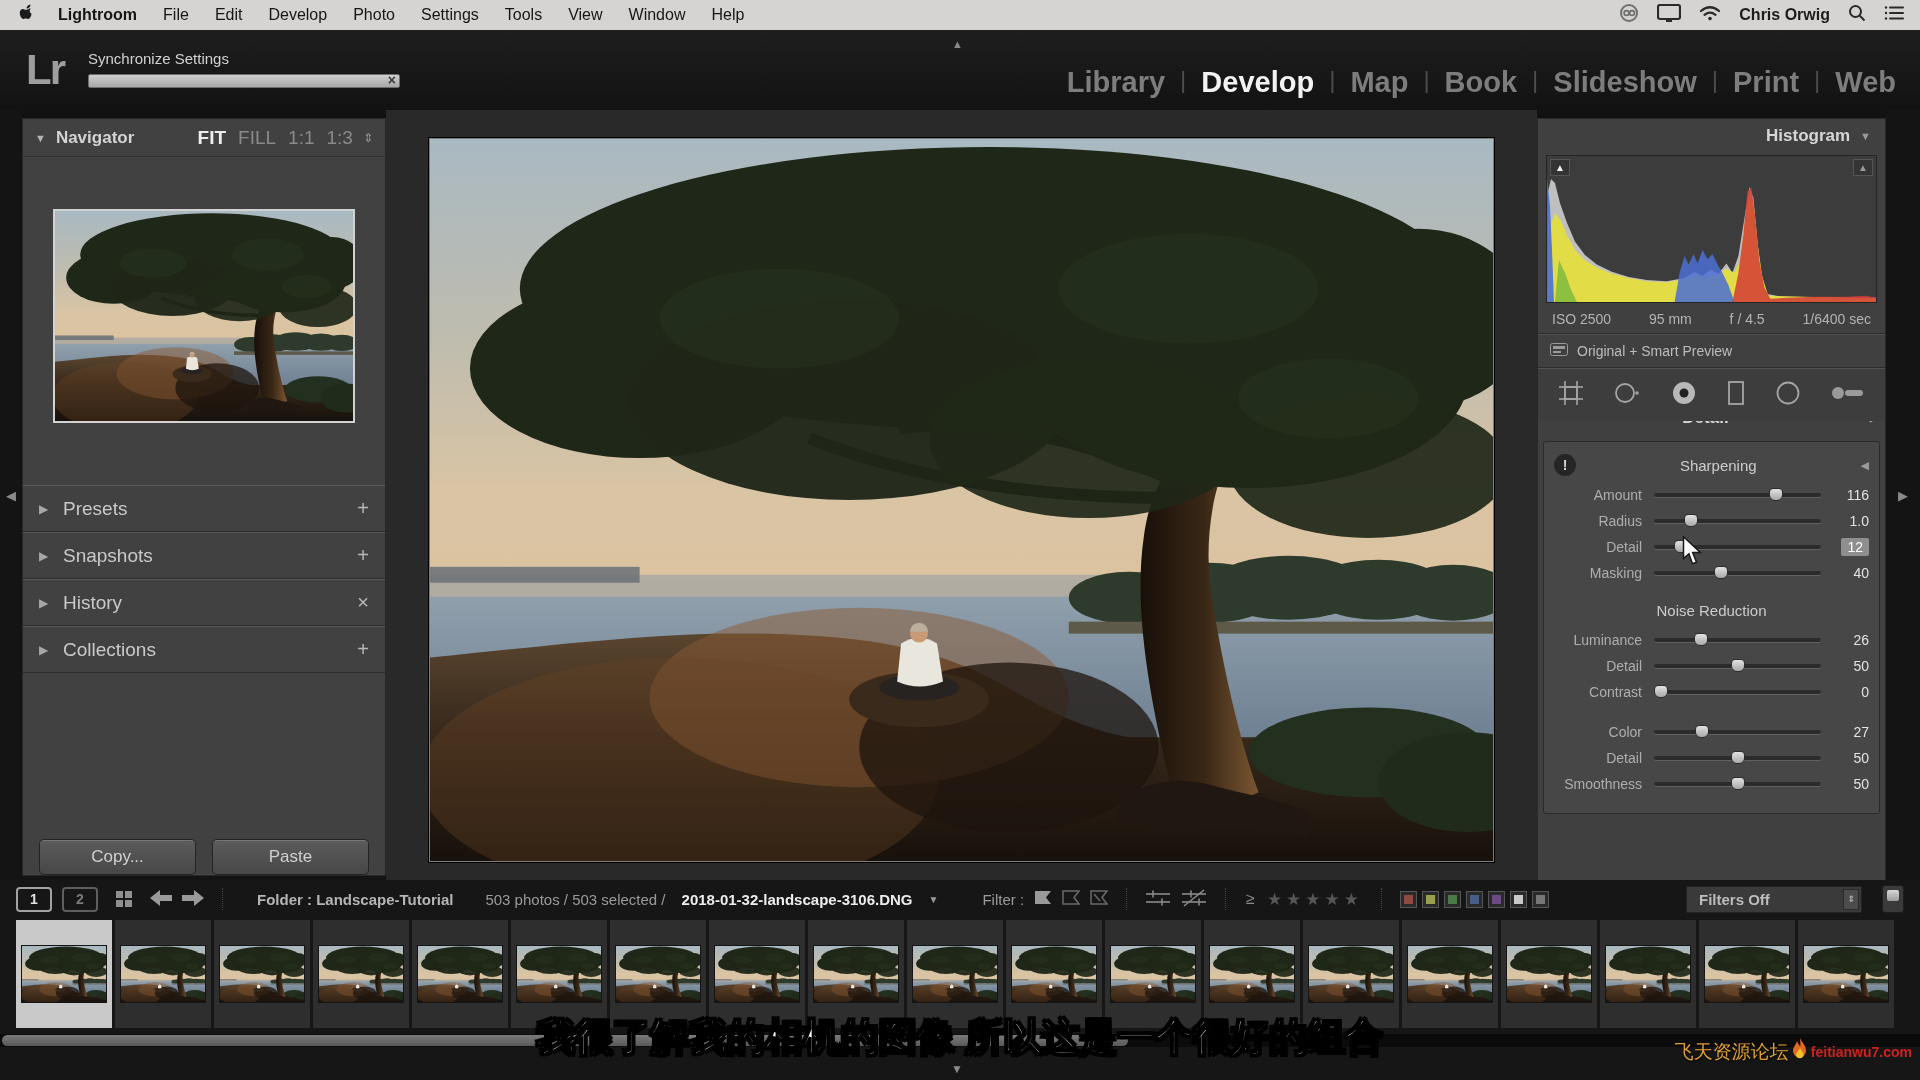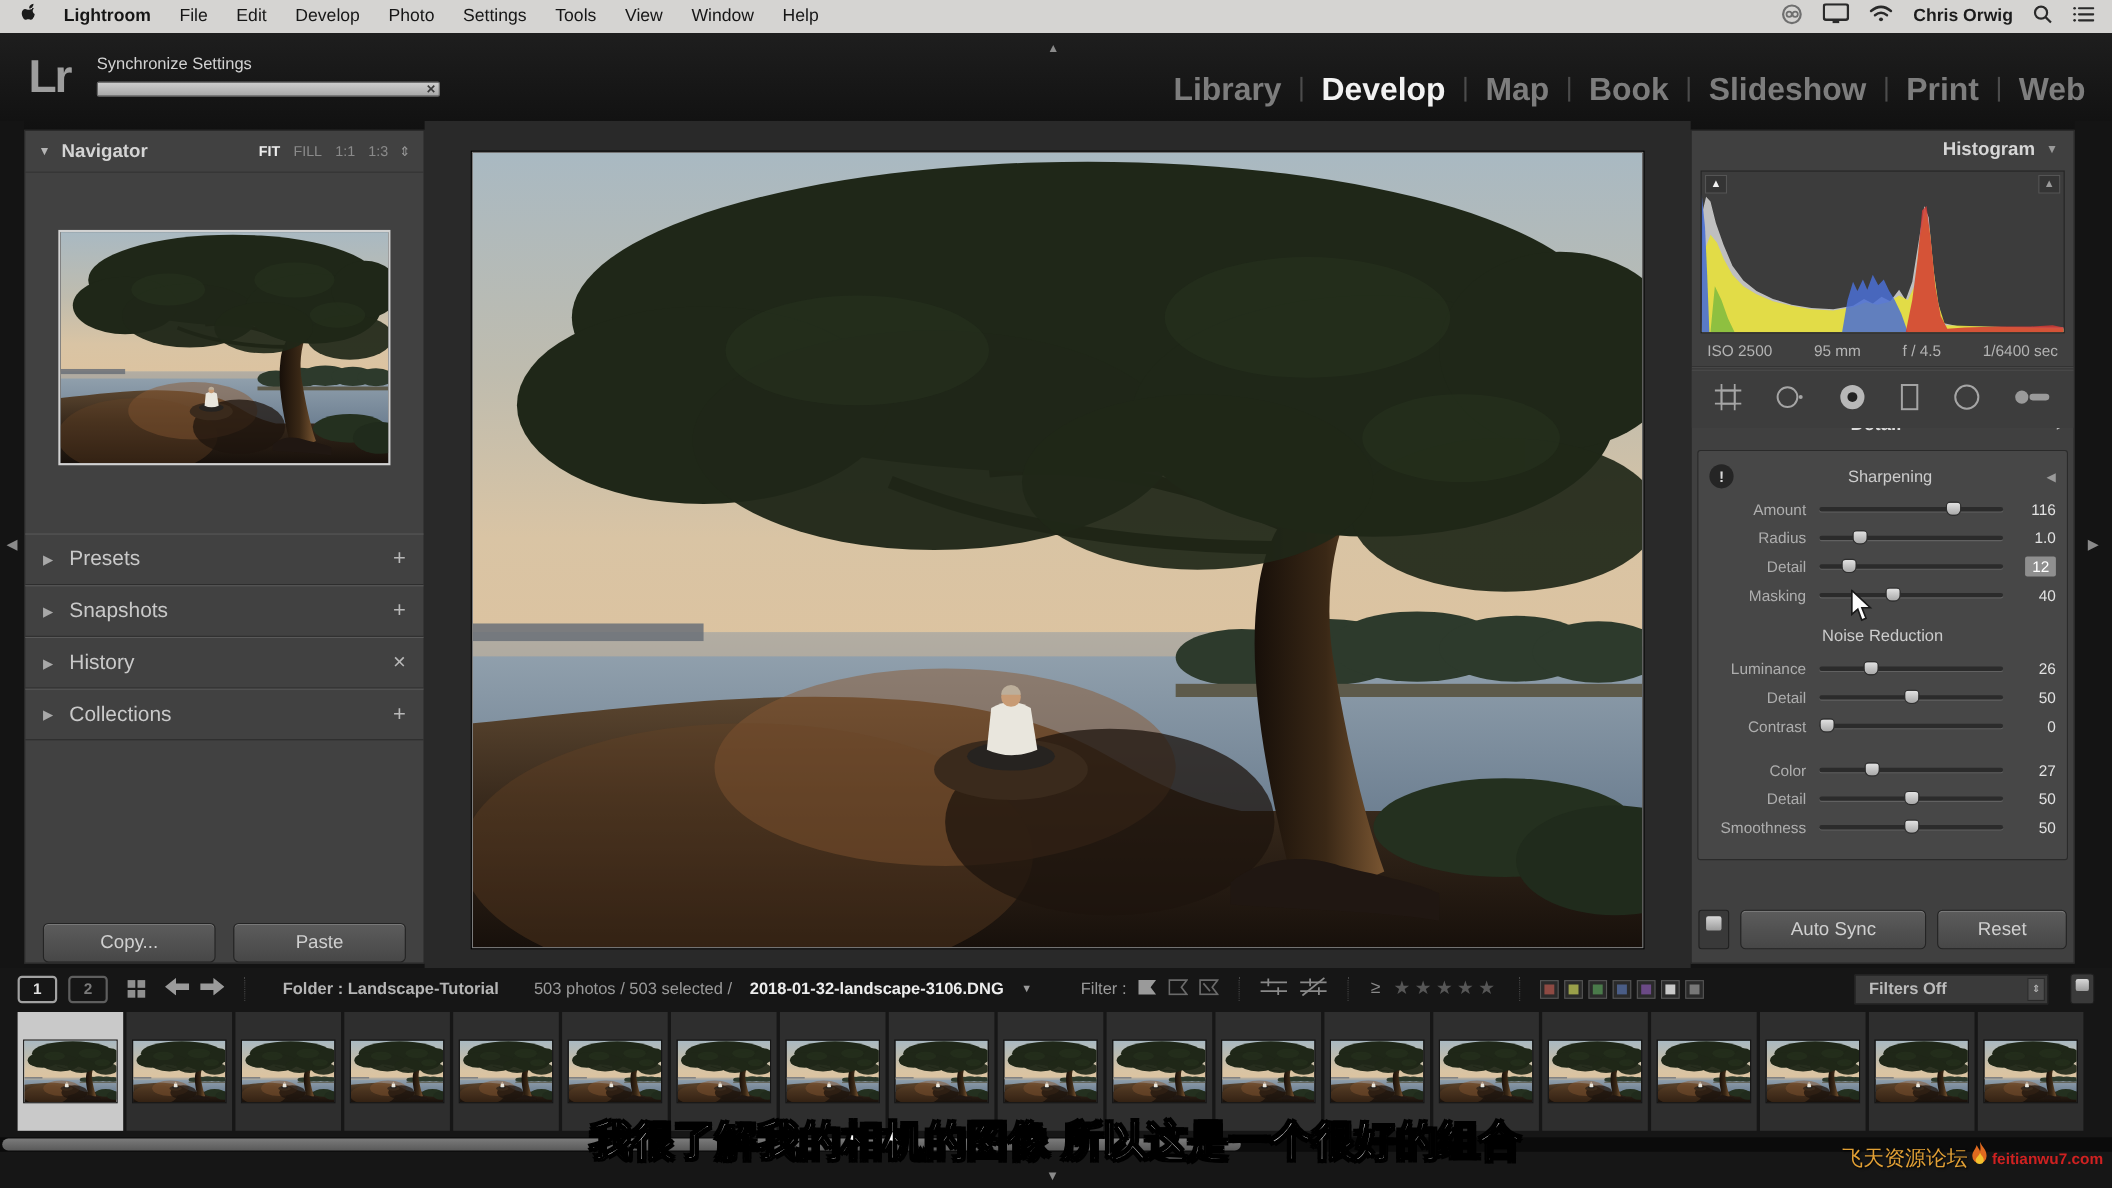--- a/index.html
+++ b/index.html
@@ -36,21 +36,21 @@
     color:#8a8a8a; font-size:13px; display:flex; align-items:center; justify-content:center; }
   #left-rail { left:0; } #right-rail { right:0; width:34px; }
 
   
   #left-panel { position:absolute; left:22px; top:118px; width:364px; height:758px;
     background:#414141; border:1px solid #282828; }
   .nav-header { height:38px; display:flex; align-items:center; padding:0 12px;
     border-bottom:1px solid #323232; color:#d4d4d4; font-size:17px; gap:10px; }
   .nav-header .tri { color:#b5b5b5; font-size:11px; }
   .nav-title { font-weight:bold; }
-  .zoom-modes { margin-left:auto; display:flex; gap:12px; font-size:13px; color:#8a8a8a; align-items:center; }
+  .zoom-modes { margin-left:auto; display:flex; gap:12px; font-size:19px; color:#8a8a8a; align-items:center; }
   .zm.active { color:#ededed; font-weight:bold; }
   .zm-switch { color:#9a9a9a; font-size:12px; }
   .nav-thumb { width:302px; height:214px; margin:52px auto 0; border:2px solid #d2d2d2;
     background:#222; }
   .nav-thumb svg { width:100%; height:100%; display:block; }
   .nav-space { height:62px; }
   .section-row { height:47px; display:flex; align-items:center; padding:0 16px;
     border-top:1px solid #595959; border-bottom:1px solid #2c2c2c; color:#c9c9c9; font-size:19px; }
   .section-row .tri { width:24px; color:#a8a8a8; font-size:12px; }
   .section-row .lbl { flex:1; }
@@ -61,21 +61,21 @@
     display:flex; align-items:center; justify-content:center;
     box-shadow:inset 0 1px 0 rgba(255,255,255,.18); }
 
   
   #stage { position:absolute; left:386px; top:110px; width:1151px; height:770px; background:#292929; }
   #photo { position:absolute; left:43px; top:28px; width:1065px; height:724px;
     border:1px solid #7c7c7c; box-shadow:0 0 0 1px #000; }
   #photo svg { width:100%; height:100%; display:block; }
 
   
-  #right-panel { position:absolute; left:1537px; top:118px; width:349px; height:758px;
+  #right-panel { position:absolute; left:1537px; top:118px; width:349px; height:962px;
     background:#404040; border:1px solid #282828; }
   .hist-header { height:34px; display:flex; align-items:center; justify-content:flex-end;
     gap:10px; padding-right:14px; color:#d6d6d6; font-size:17px; font-weight:bold; }
   .hist-header .tri { color:#9a9a9a; font-size:11px; font-weight:normal; }
   .hist-box { margin:2px 8px 4px; height:148px; background:#3c3c3c; border:1px solid #242424; position:relative; }
   .hist-box svg { width:100%; height:100%; display:block; }
   .clip-btn { position:absolute; top:3px; width:20px; height:17px; background:#343434;
     border:1px solid #555; display:flex; align-items:center; justify-content:center; font-size:10px; }
   .clip-l { left:3px; color:#f2f2f2; } .clip-r { right:3px; color:#9a9a9a; }
   .hist-stats { display:flex; justify-content:space-between; padding:4px 14px 6px; color:#b3b3b3; font-size:14px; }
@@ -404,20 +404,30 @@
     <div class="clip-btn clip-l">▲</div>
     <div class="clip-btn clip-r">▲</div>
   </div>
   <div class="hist-stats">
     <span>ISO 2500</span>
     <span>95 mm</span>
     <span>f / 4.5</span>
     <span>1/6400 sec</span>
   </div>
   <div class="rp-div"></div>
+  <div class="preview-row">
+    <span class="ic">
+      <svg width="18" height="13" viewBox="0 0 18 13">
+            <rect x="0.5" y="0.5" width="17" height="12" rx="2" fill="none" stroke="#9a9a9a"></rect>
+            <rect x="3" y="3" width="12" height="3" fill="#9a9a9a"></rect>
+            <rect x="3" y="8" width="8" height="2" fill="#9a9a9a"></rect>
+          </svg>
+    </span>
+    <span>Original + Smart Preview</span>
+  </div>
   <div class="rp-div"></div>
   <div class="toolstrip">
     <span class="ic">
       <svg width="26" height="26" viewBox="0 0 26 26" stroke="#a5a5a5" stroke-width="1.6" fill="none">
             <line x1="7" y1="1" x2="7" y2="25"></line>
             <line x1="19" y1="1" x2="19" y2="25"></line>
             <line x1="1" y1="7" x2="25" y2="7"></line>
             <line x1="1" y1="19" x2="25" y2="19"></line>
             <rect x="7" y="7" width="12" height="12"></rect>
           </svg>

